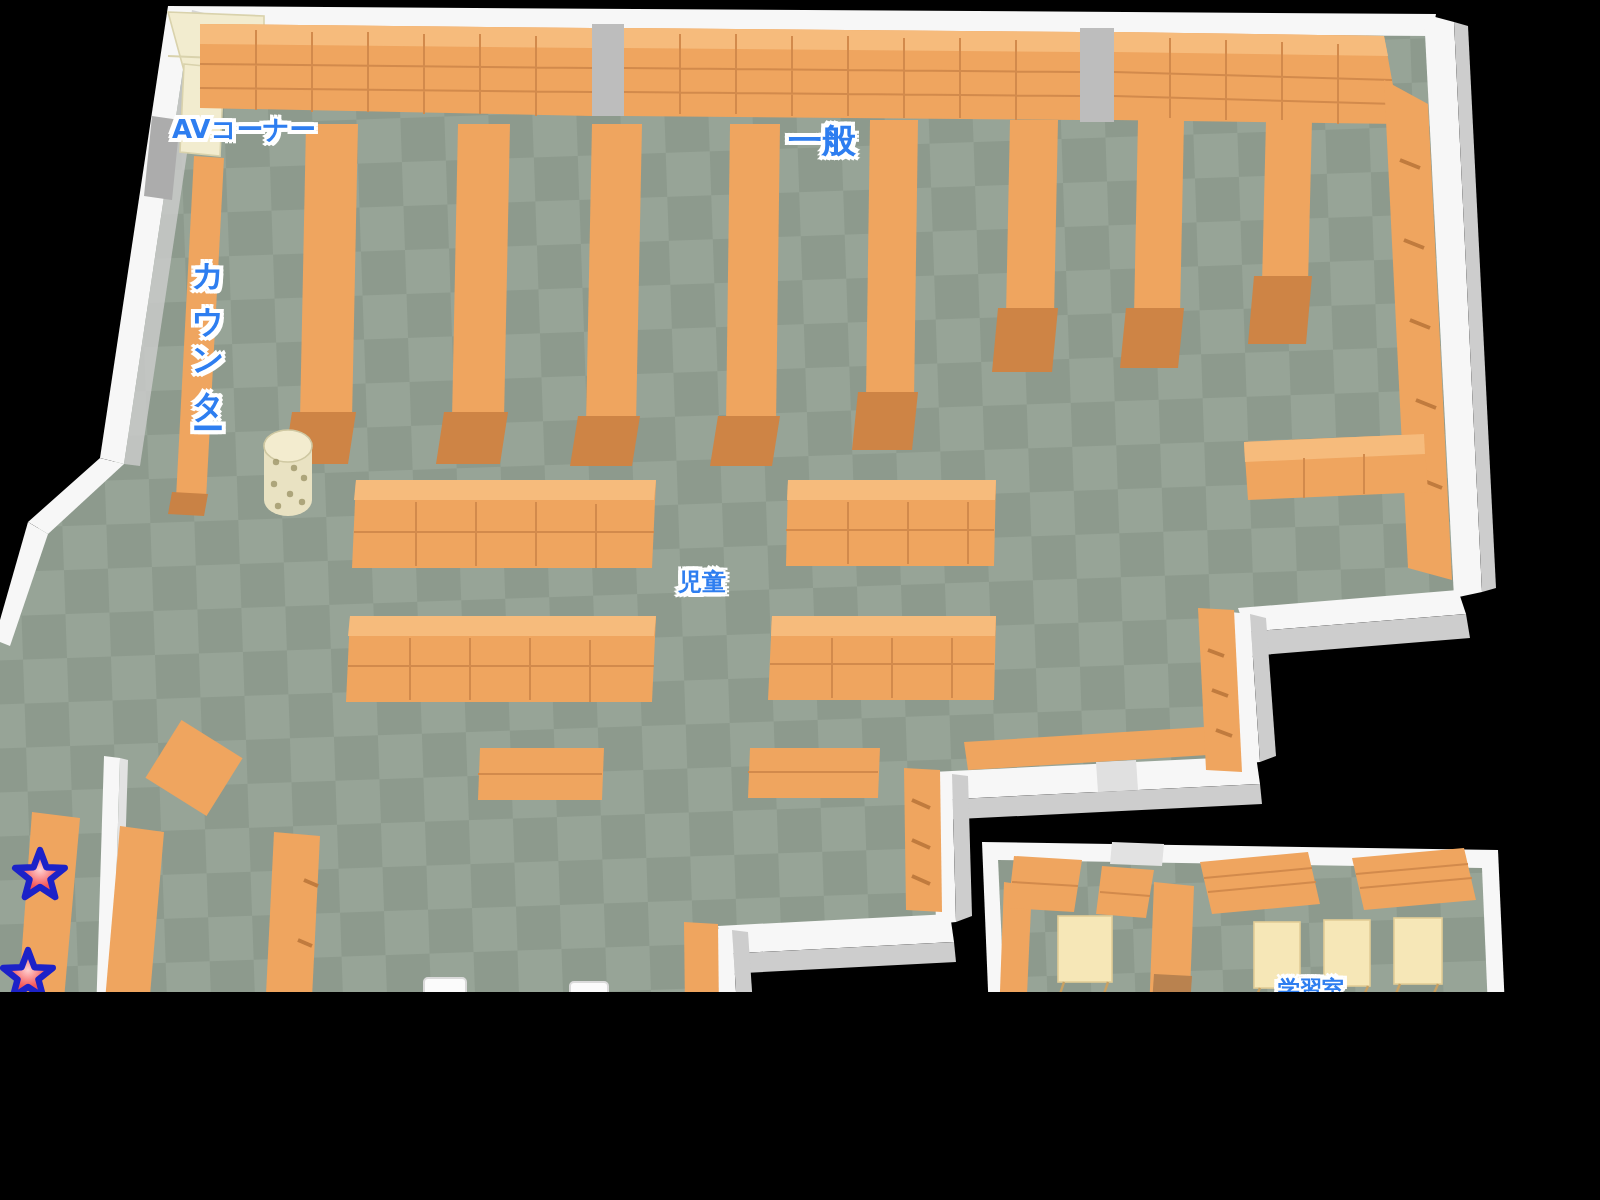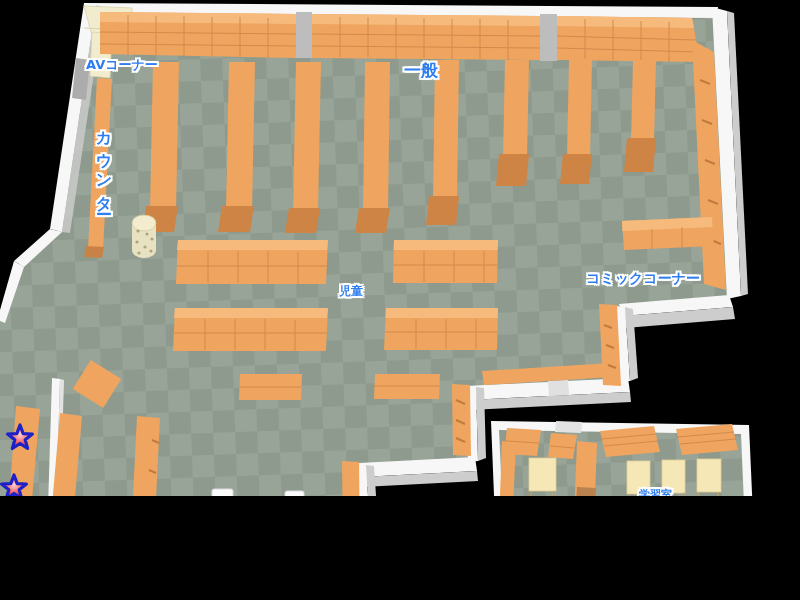--- a/index.html
+++ b/index.html
@@ -226,18 +226,17 @@
         <rect class="tbl" x="630" y="505" width="23" height="35"></rect>
         <rect class="tbl" x="666" y="504" width="23" height="35"></rect>
         <rect class="tbl" x="702" y="502" width="24" height="35"></rect>
         <path class="legs" d="M630,494 l-3,7 M649,494 l-3,7 M665,493 l-3,7 M684,493 l-3,7 M700,492 l-3,7 M719,492 l-3,7
                              M633,540 l-3,7 M652,540 l-3,7 M669,539 l-3,7 M688,539 l-3,7 M705,537 l-3,7 M724,537 l-3,7"></path>
       </g>
     </g>
   </svg>
 
   <div class="map-label" style="left:86px;top:56px;font-size:13px">AVコーナー</div>
-  <div class="map-label" style="left:404px;top:59px;font-size:17px">一般</div>
+  <div class="map-label" style="left:394px;top:59px;font-size:17px">一般</div>
   <div class="map-label vertical" style="left:93px;top:120px;font-size:16px">カウンター</div>
   <div class="map-label" style="left:339px;top:283px;font-size:12px">児童</div>
-  <div class="map-label" style="left:586px;top:270px;font-size:14px">コミックコーナー</div>
   <div class="map-label" style="left:639px;top:487px;font-size:11px">学習室</div>
 </div>
 
 </body></html>

